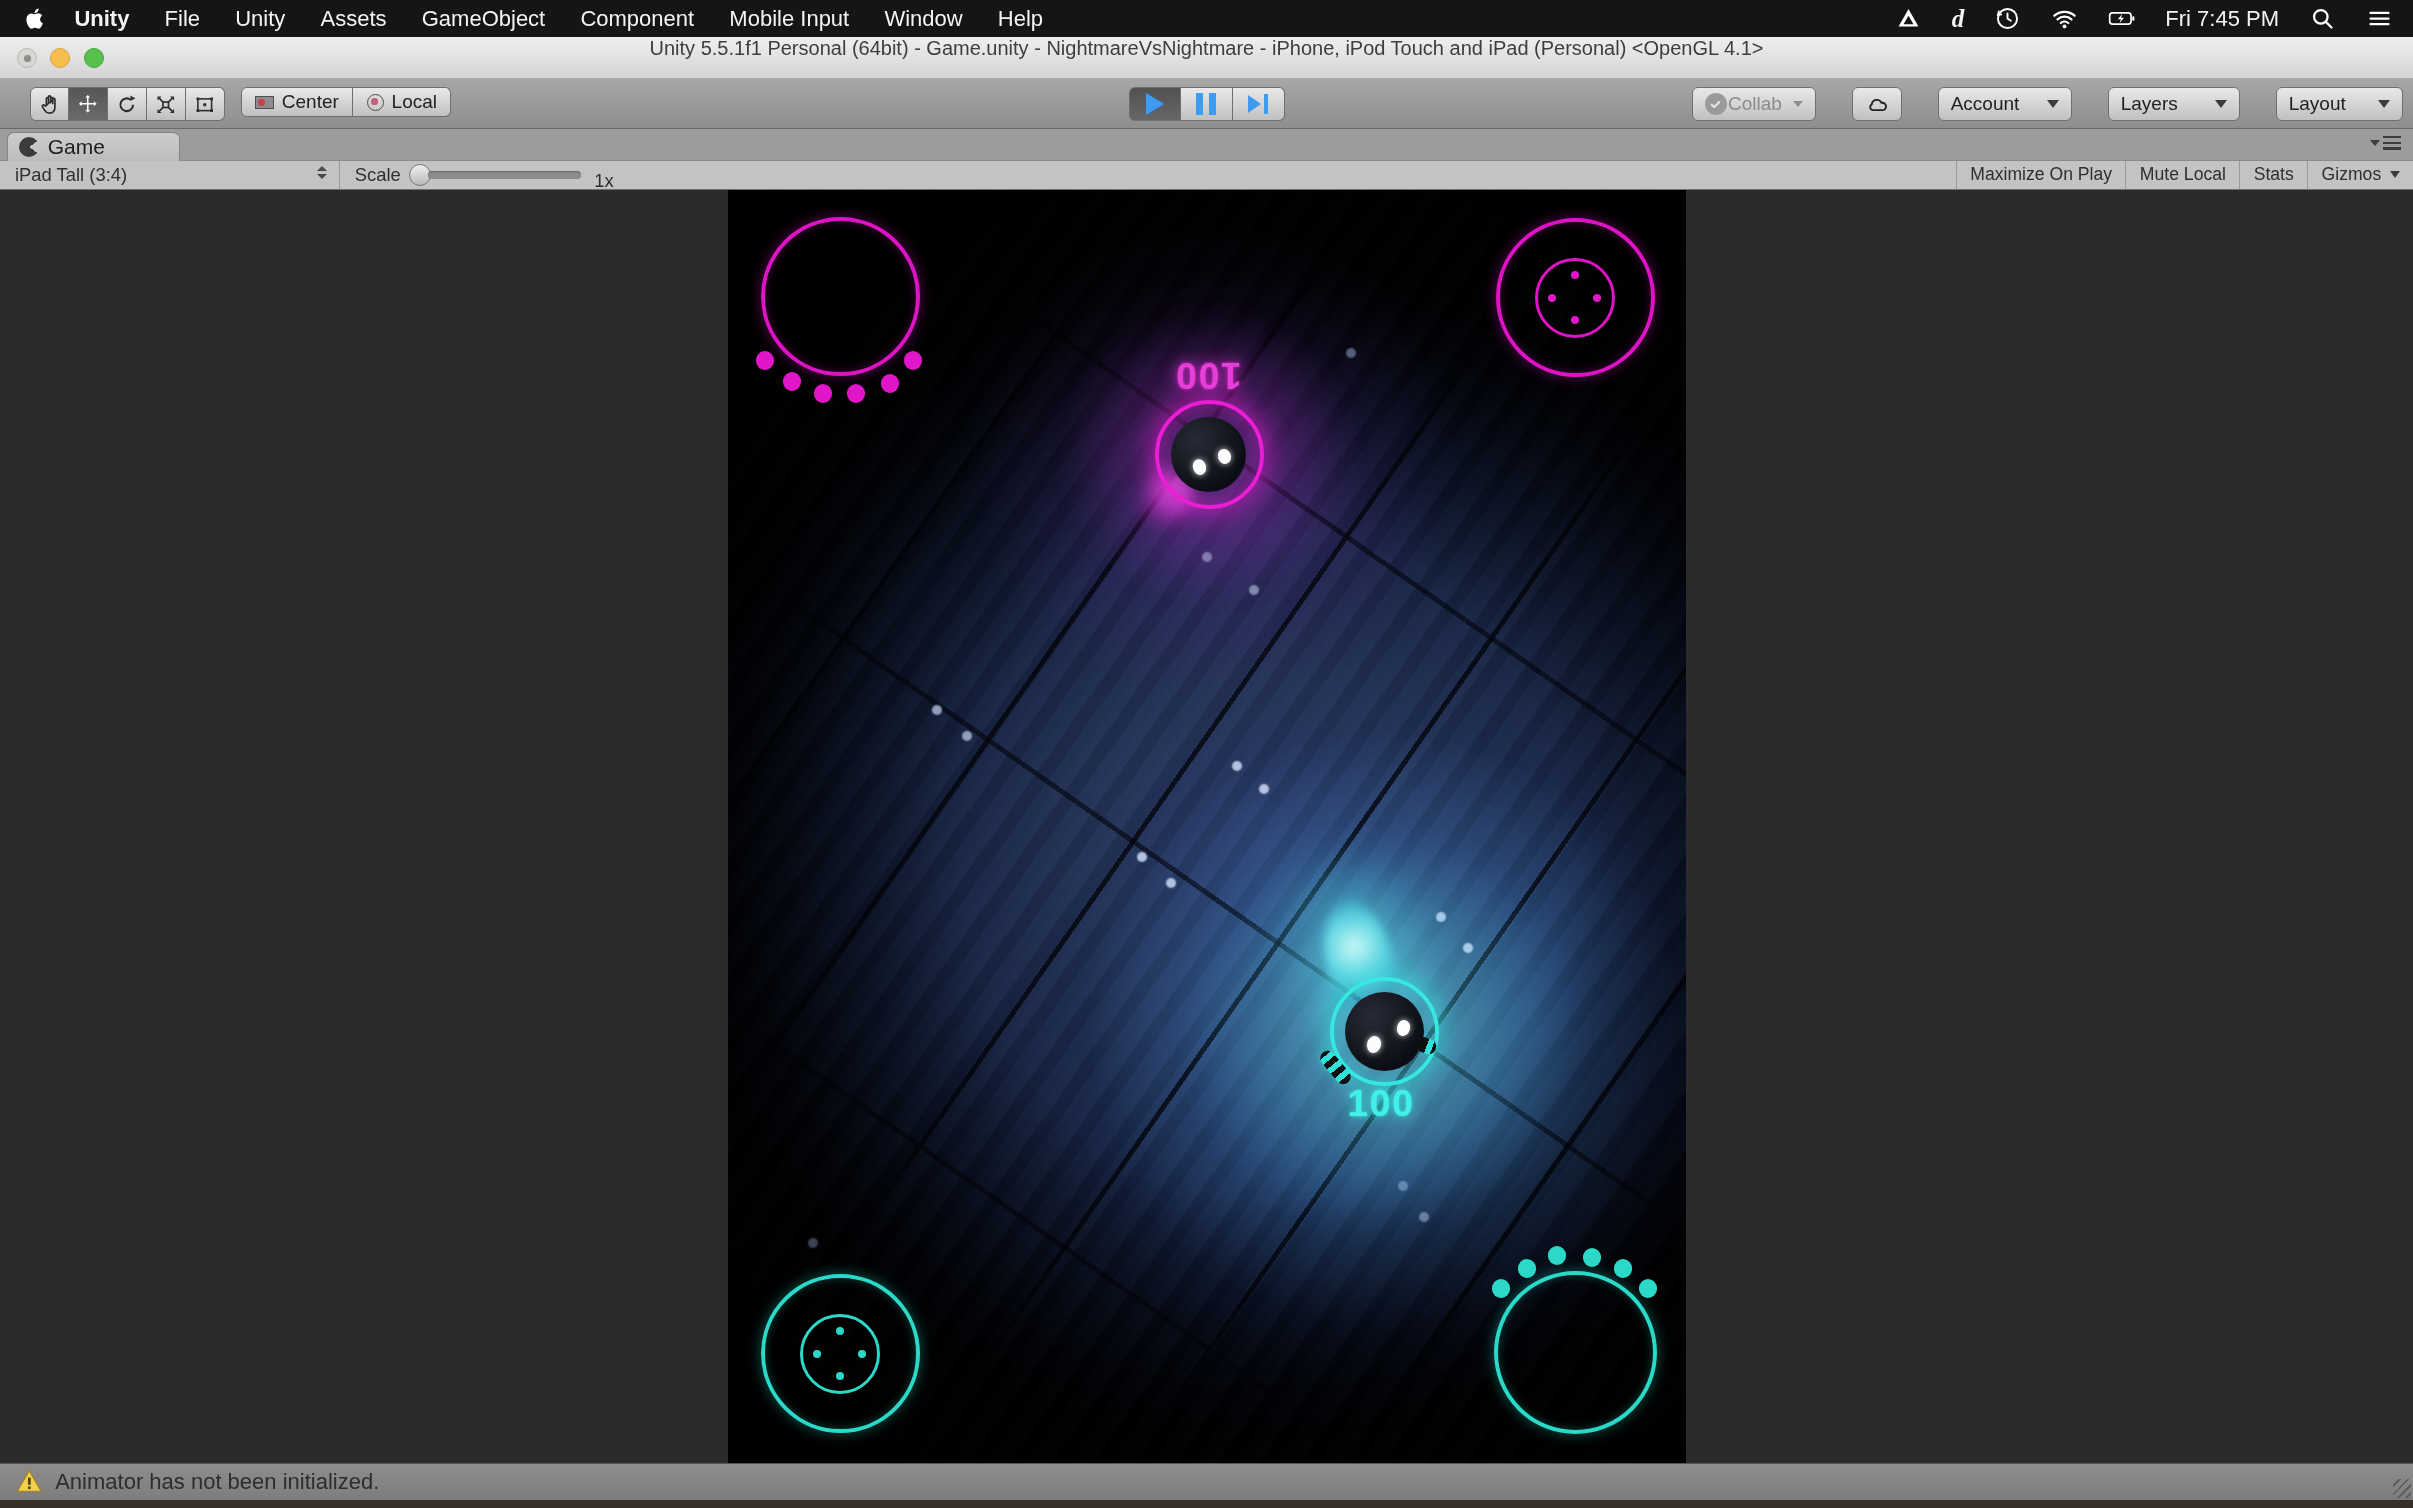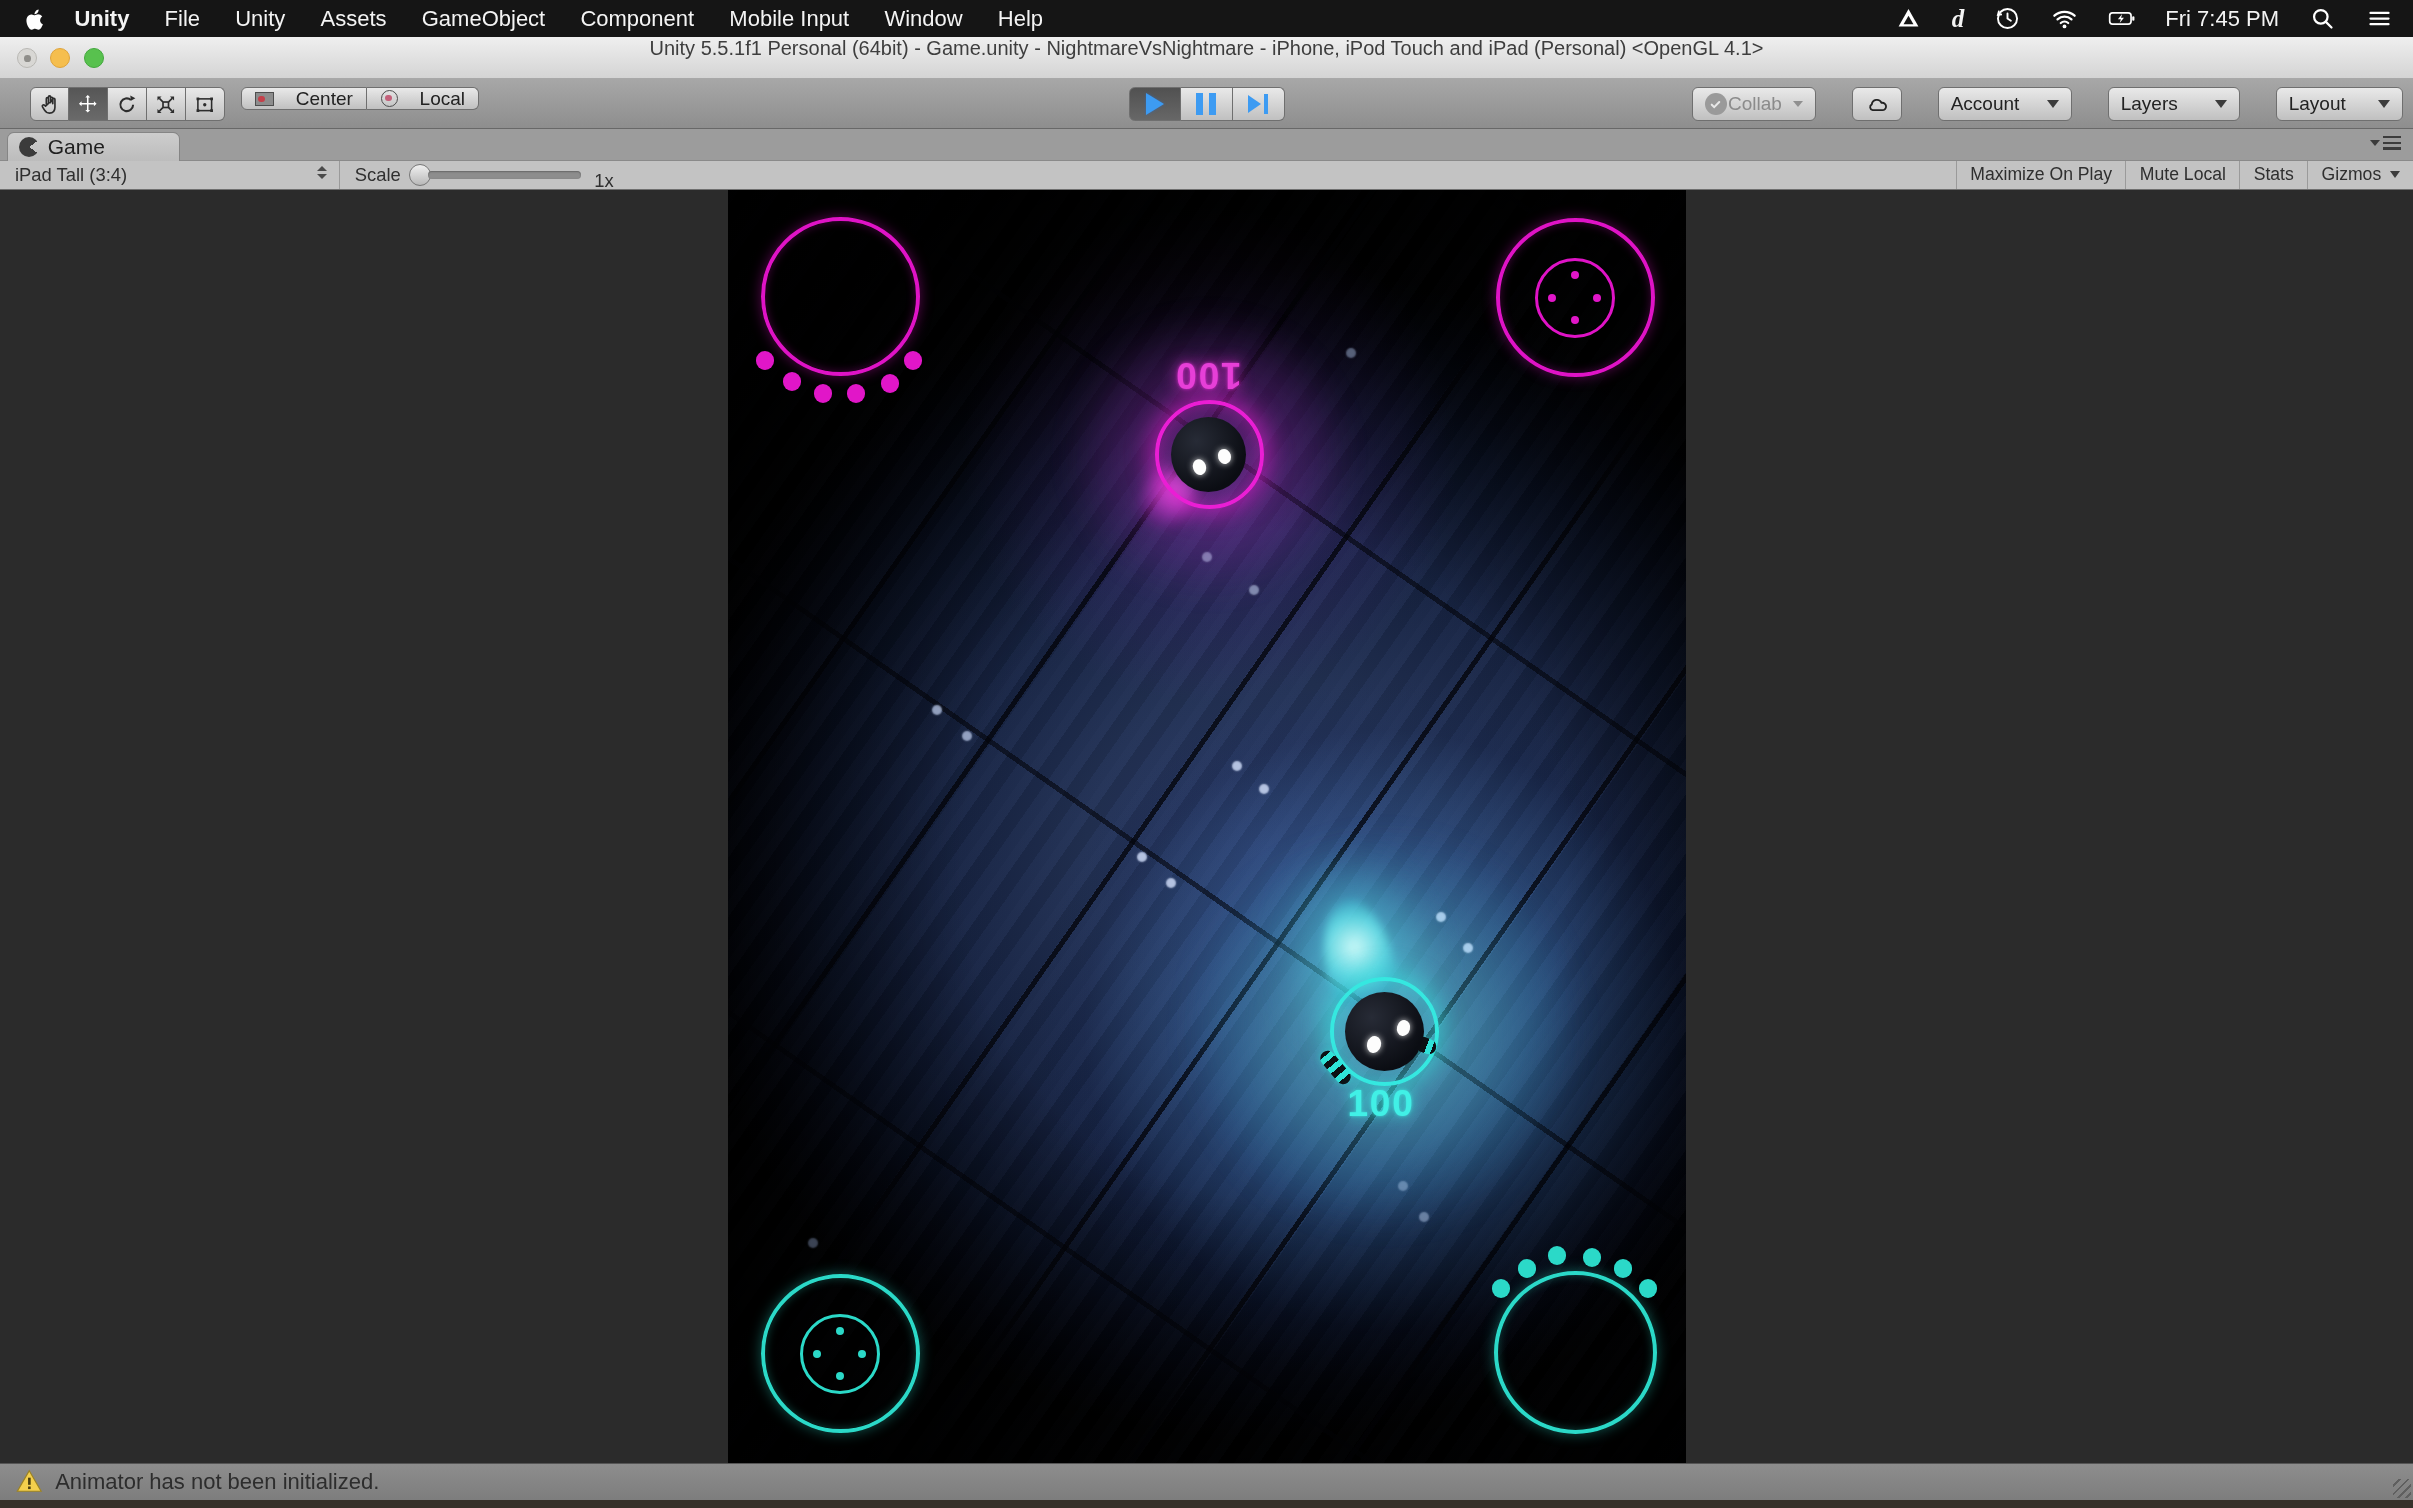--- a/index.html
+++ b/index.html
@@ -3,21 +3,21 @@
 <meta charset="utf-8">
 <style>
   * { box-sizing: border-box; margin:0; padding:0; }
   html,body { width:2413px; height:1508px; overflow:hidden; background:#000;
     font-family:"Liberation Sans","DejaVu Sans",sans-serif; }
   .screen { position:relative; width:2413px; height:1508px; }
 
   
   .menubar { height:37px; background:#151515; color:#f4f4f4; display:flex; align-items:center;
     padding:0 20px; font-size:22px; }
-  .menubar .left { display:flex; align-items:flex-end; }
+  .menubar .left { display:flex; align-items:flex-start; }
   .menu-item { padding:0 17.6px; cursor:default; }
   .menu-item.app { font-weight:bold; }
   .apple { width:25px; height:25px; margin:0 8.4px 0 3.4px; display:flex; }
   .menubar .right { margin-left:auto; display:flex; align-items:center; gap:30px; }
   .sicon { width:27px; height:27px; display:flex; }
   .docker-d { font-weight:bold; font-size:25px; font-family:"Liberation Serif","DejaVu Serif",serif; font-style:italic; }
   .menu-time { font-size:22px; }
 
   
   .titlebar { height:42px; background:linear-gradient(#efefef,#d4d4d4); border-bottom:0.8px solid #a8a8a8;
@@ -35,21 +35,21 @@
   .btn { background:linear-gradient(#e9e9e9,#c0c0c0); border:0.8px solid #6f6f6f; color:#222; display:flex;
     align-items:center; justify-content:center; }
   .tool-group { position:absolute; left:30px; top:8.4px; display:flex; }
   .tool-btn { width:39px; height:34px; border-left:none; }
   .tool-btn:first-child { border-left:0.8px solid #6f6f6f; border-radius:5.9px 0 0 5.9px; }
   .tool-btn:last-child { border-radius:0 5.9px 5.9px 0; }
   .tool-btn svg { width:23.5px; height:23.5px; color:#2d2d2d; }
   .tool-btn.selected { background:linear-gradient(#565656,#6a6a6a); }
   .tool-btn.selected svg { color:#fff; }
   .pivot-group { position:absolute; left:241px; top:8.4px; display:flex; }
-  .pivot-btn { height:23px; padding:0 13.4px; gap:22px; font-size:19px; border-left:none; }
+  .pivot-btn { height:30px; padding:0 13.4px; gap:8px; font-size:19px; border-left:none; }
   .pivot-btn:first-child { border-left:0.8px solid #6f6f6f; border-radius:5.9px 0 0 5.9px; }
   .pivot-btn:last-child { border-radius:0 5.9px 5.9px 0; }
   .center-ic { width:18.4px; height:13.4px; background:#8d8d8d; border:0.8px solid #4e4e4e; position:relative; }
   .center-ic::after { content:""; position:absolute; left:1.7px; top:2.5px; width:6.7px; height:6.7px; border-radius:50%; background:#c4404a; }
   .local-ic { width:17px; height:17px; border:1.7px solid #4e4e4e; border-radius:50%; position:relative; }
   .local-ic::after { content:""; position:absolute; left:3.4px; top:3.4px; width:6.7px; height:6.7px; border-radius:50%; background:#c4607a; }
   .play-group { position:absolute; left:50%; transform:translateX(-50%); top:8.4px; display:flex; }
   .play-btn { width:52px; height:34px; border-left:none; }
   .play-btn:first-child { border-left:0.8px solid #6f6f6f; border-radius:5.9px 0 0 5.9px; }
   .play-btn:last-child { border-radius:0 5.9px 5.9px 0; }

